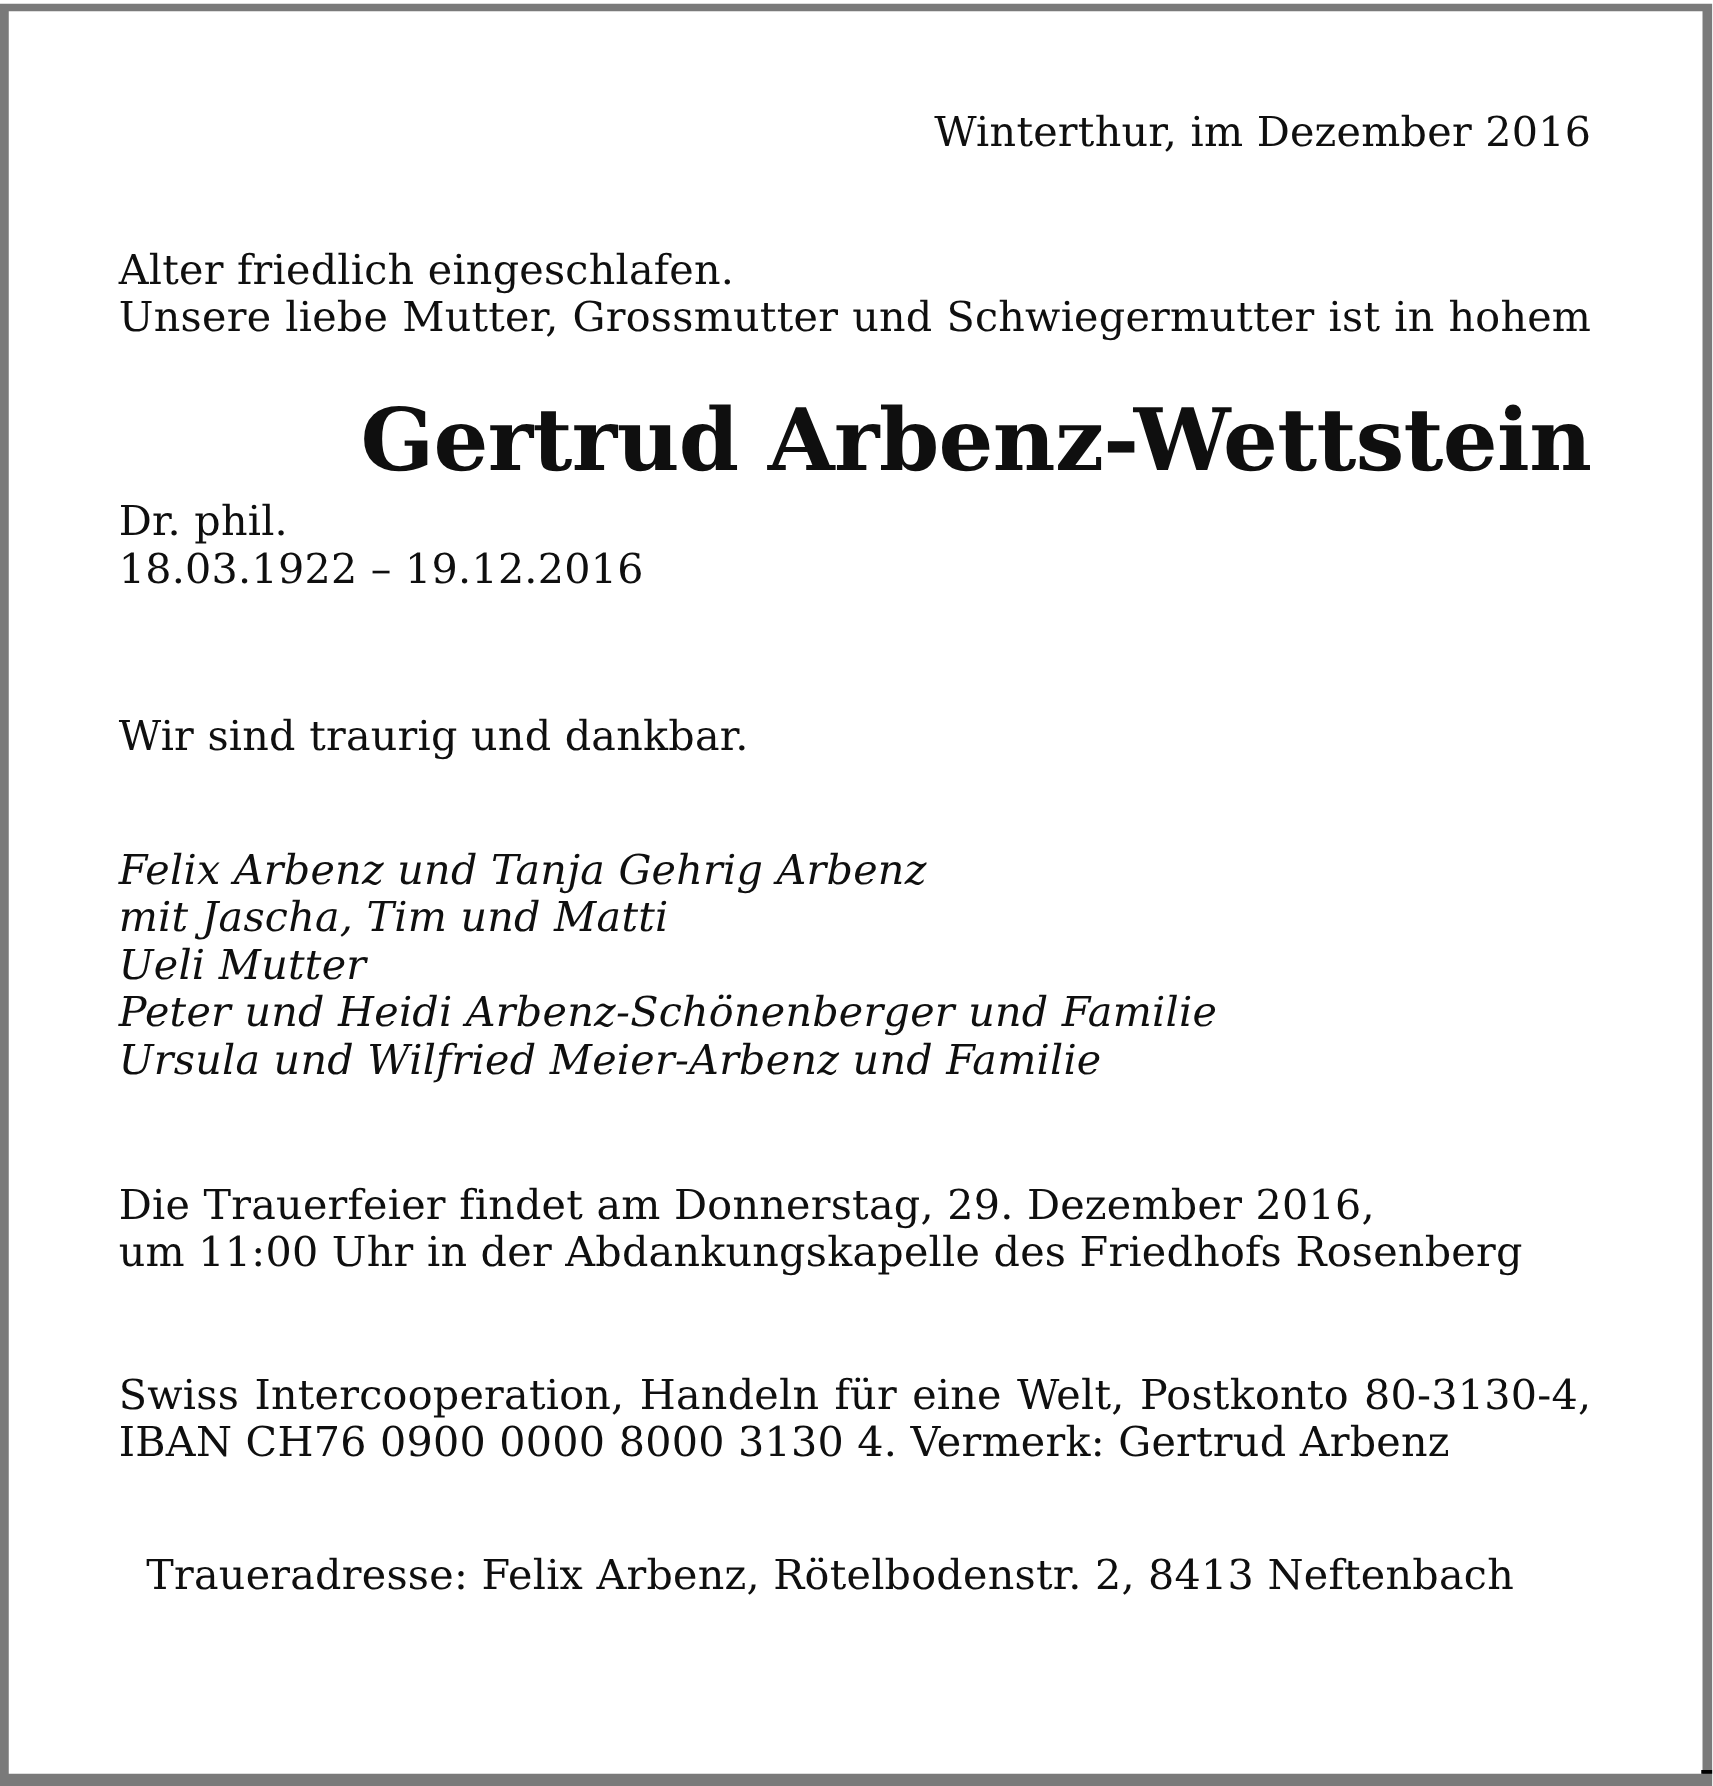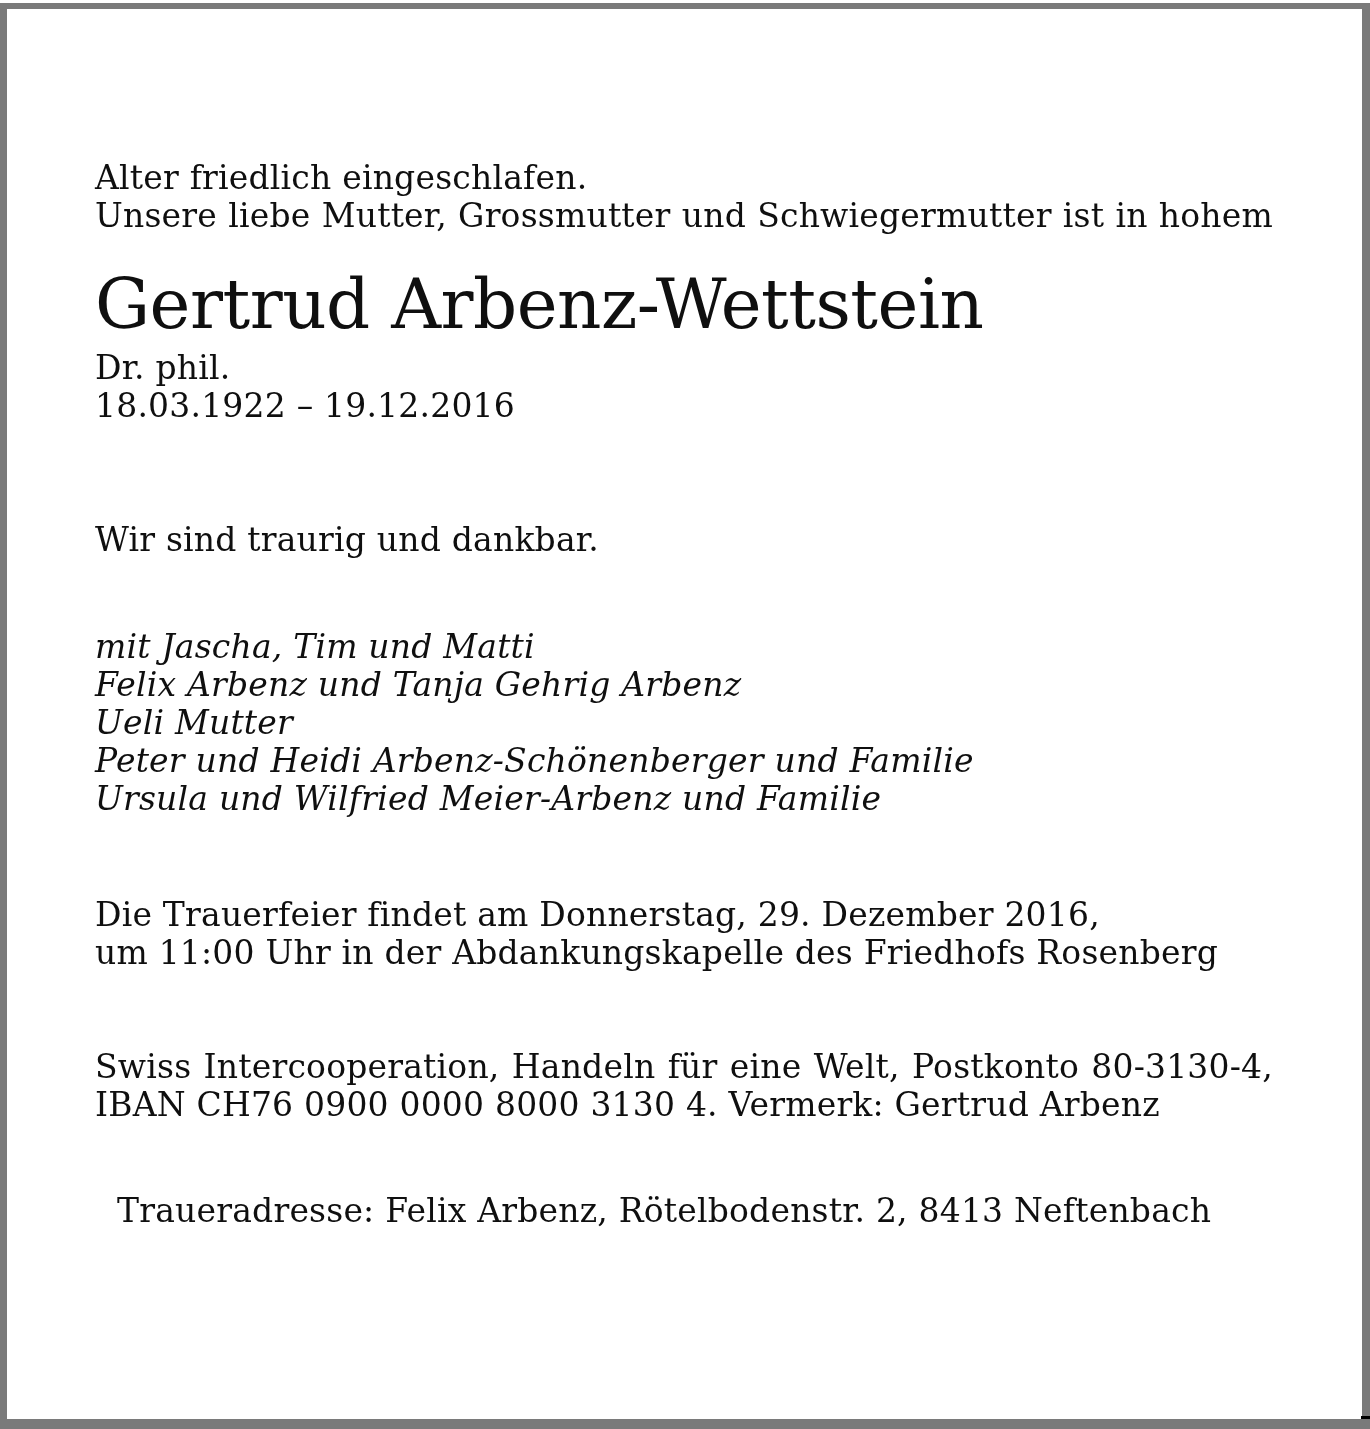--- a/index.html
+++ b/index.html
@@ -45,27 +45,28 @@
   .jline{
     text-align:justify;
     text-align-last:justify;
     white-space:nowrap;
   }
   .jline.last{
     text-align-last:left;
   }
   .intro{margin-top:72px;}
   h1.name{
-    margin-top:29px;
+    margin-top:40px;
     margin-bottom:5px;
     font-size:69px;
     line-height:80px;
-    font-weight:normal;
+    font-weight:bold;
     letter-spacing:-0.5px;
     white-space:nowrap;
+    text-align:right;
   }
   .sentiment{margin-top:96px;}
   .family{
     margin-top:69px;
     font-style:italic;
   }
   .service{margin-top:78px;}
   .donation{margin-top:76px;}
   .address{margin-top:68px;margin-left:22px;}
   .corner-artifact{
@@ -77,38 +78,39 @@
     background:var(--artifact);
   }
 </style>
 </head>
 <body>
 
 <div class="sheet">
   <div class="frame">
     <div class="content">
 
+      <div class="dateline">Winterthur, im Dezember 2016</div>
 
       <div class="para intro">
         <div class="jline last">Alter friedlich eingeschlafen.</div>
         <div class="jline">Unsere liebe Mutter, Grossmutter und Schwiegermutter ist in hohem</div>
       </div>
 
       <h1 class="name">Gertrud Arbenz-Wettstein</h1>
 
       <div class="para subtitle">
         <div>Dr. phil.</div>
         <div>18.03.1922 – 19.12.2016</div>
       </div>
 
       <div class="para sentiment">Wir sind traurig und dankbar.</div>
 
       <div class="para family">
+        <div>Felix Arbenz und Tanja Gehrig Arbenz</div>
         <div>mit Jascha, Tim und Matti</div>
-        <div>Felix Arbenz und Tanja Gehrig Arbenz</div>
         <div>Ueli Mutter</div>
         <div>Peter und Heidi Arbenz-Schönenberger und Familie</div>
         <div>Ursula und Wilfried Meier-Arbenz und Familie</div>
       </div>
 
       <div class="para service">
         <div>Die Trauerfeier findet am Donnerstag, 29. Dezember 2016,</div>
         <div>um 11:00 Uhr in der Abdankungskapelle des Friedhofs Rosenberg</div>
       </div>
 

